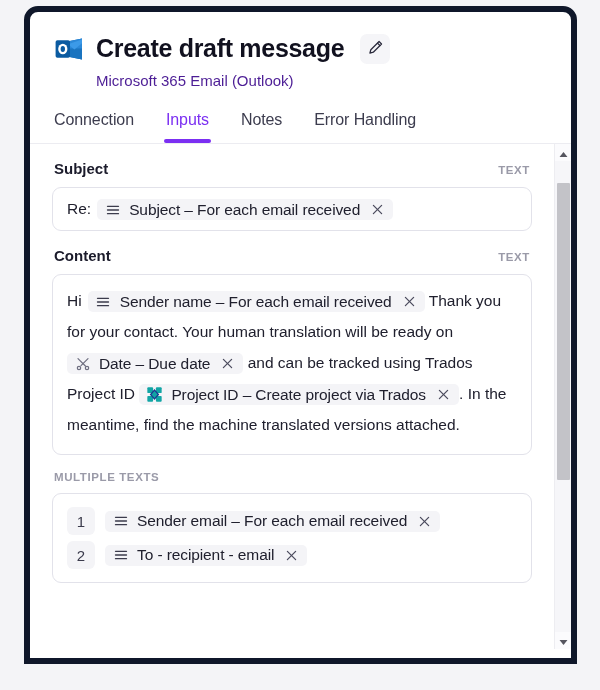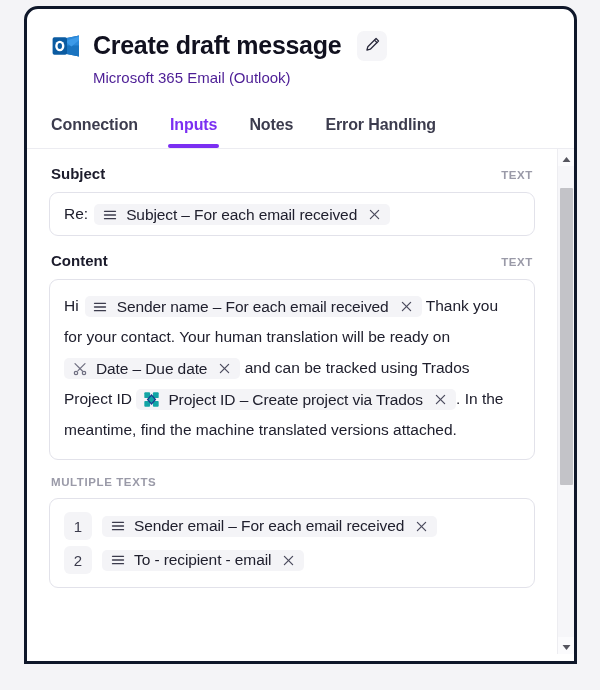--- a/index.html
+++ b/index.html
@@ -16,21 +16,21 @@
   }
 
   
   .card {
     position: absolute;
     left: 24px;
     top: 6px;
     width: 553px;
     height: 658px;
     background: #ffffff;
-    border: 3px solid #0f172a;
+    border: 6px solid #0f172a;
     border-top-left-radius: 14px;
     border-top-right-radius: 14px;
     box-sizing: border-box;
     overflow: hidden;
   }
 
   
   .header {
     padding: 22px 24px 0 24px;
   }
@@ -77,27 +77,26 @@
   .tabs {
     display: flex;
     gap: 28px;
     padding: 18px 24px 0 22px;
     border-bottom: 1px solid #ececf1;
     position: relative;
   }
   .tab {
     position: relative;
     font-size: 16px;
-    font-weight: 700;
+    font-weight: 400;
     color: #3c3c4e;
     padding: 4px 2px 14px 2px;
     cursor: pointer;
     white-space: nowrap;
     letter-spacing: -0.1px;
-    margin-top: 8px;
   }
   .tab.active {
     color: #7b2ff2;
   }
   .tab.active::after {
     content: "";
     position: absolute;
     left: 0;
     right: 0;
     bottom: 0;

